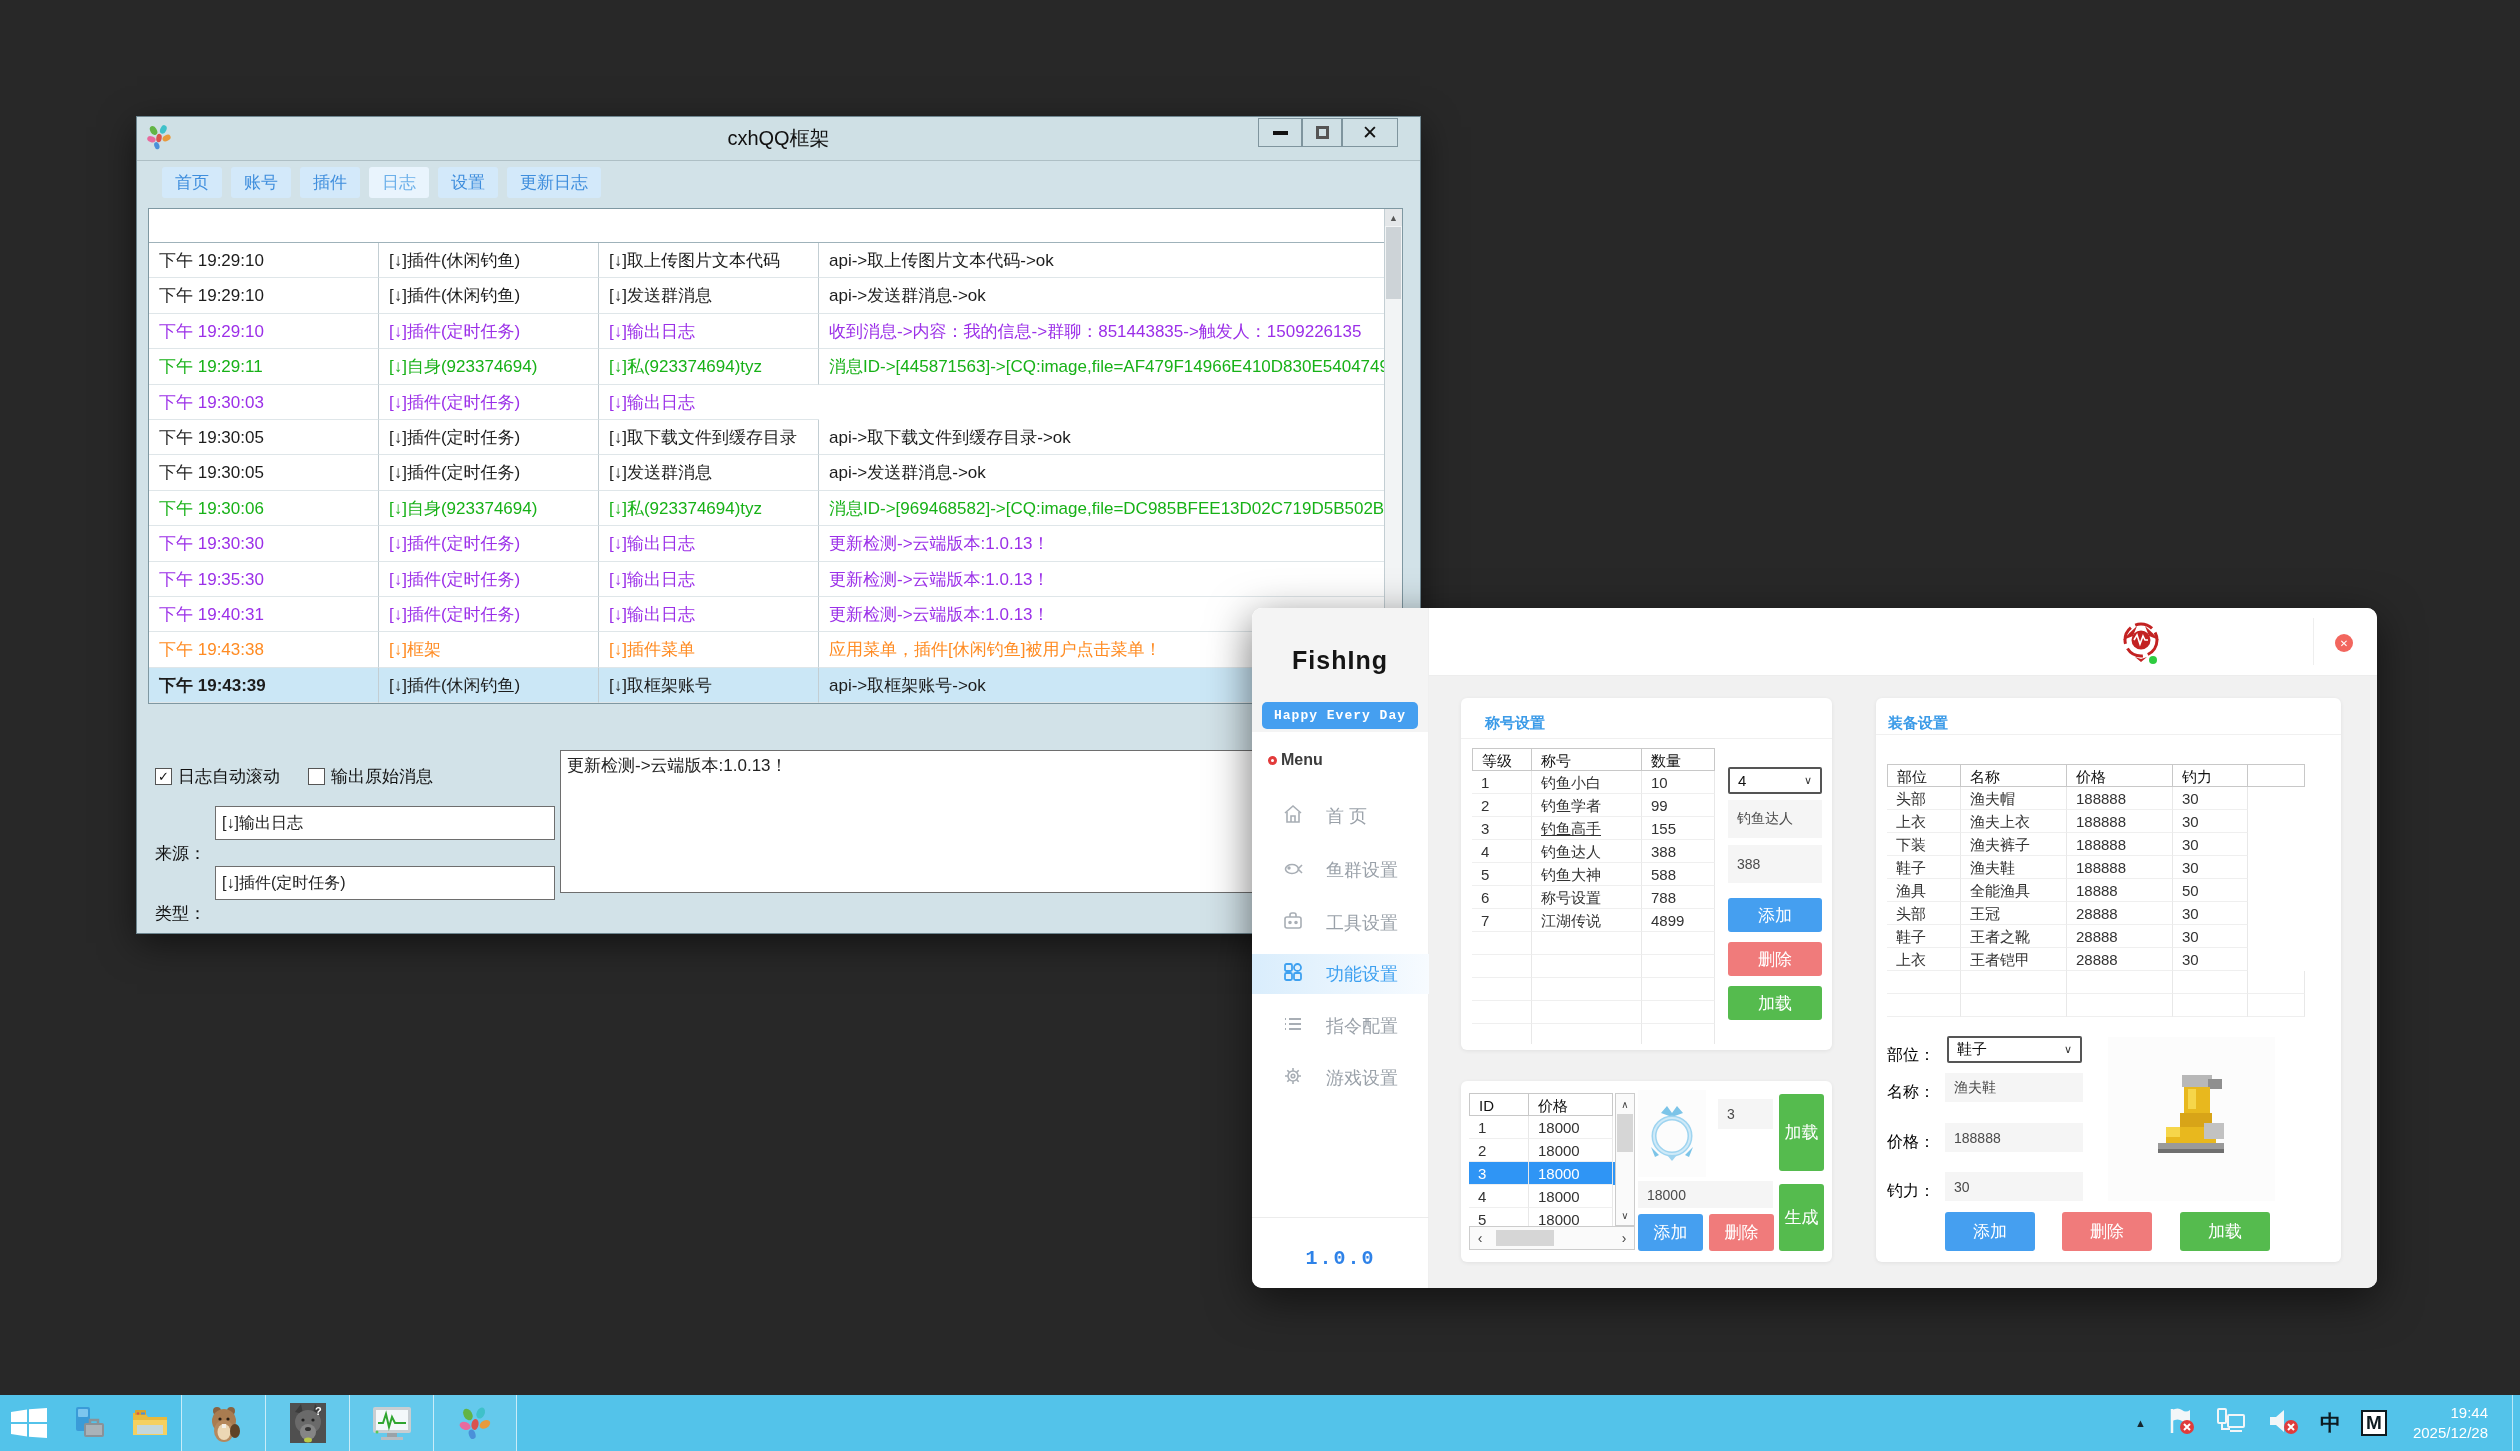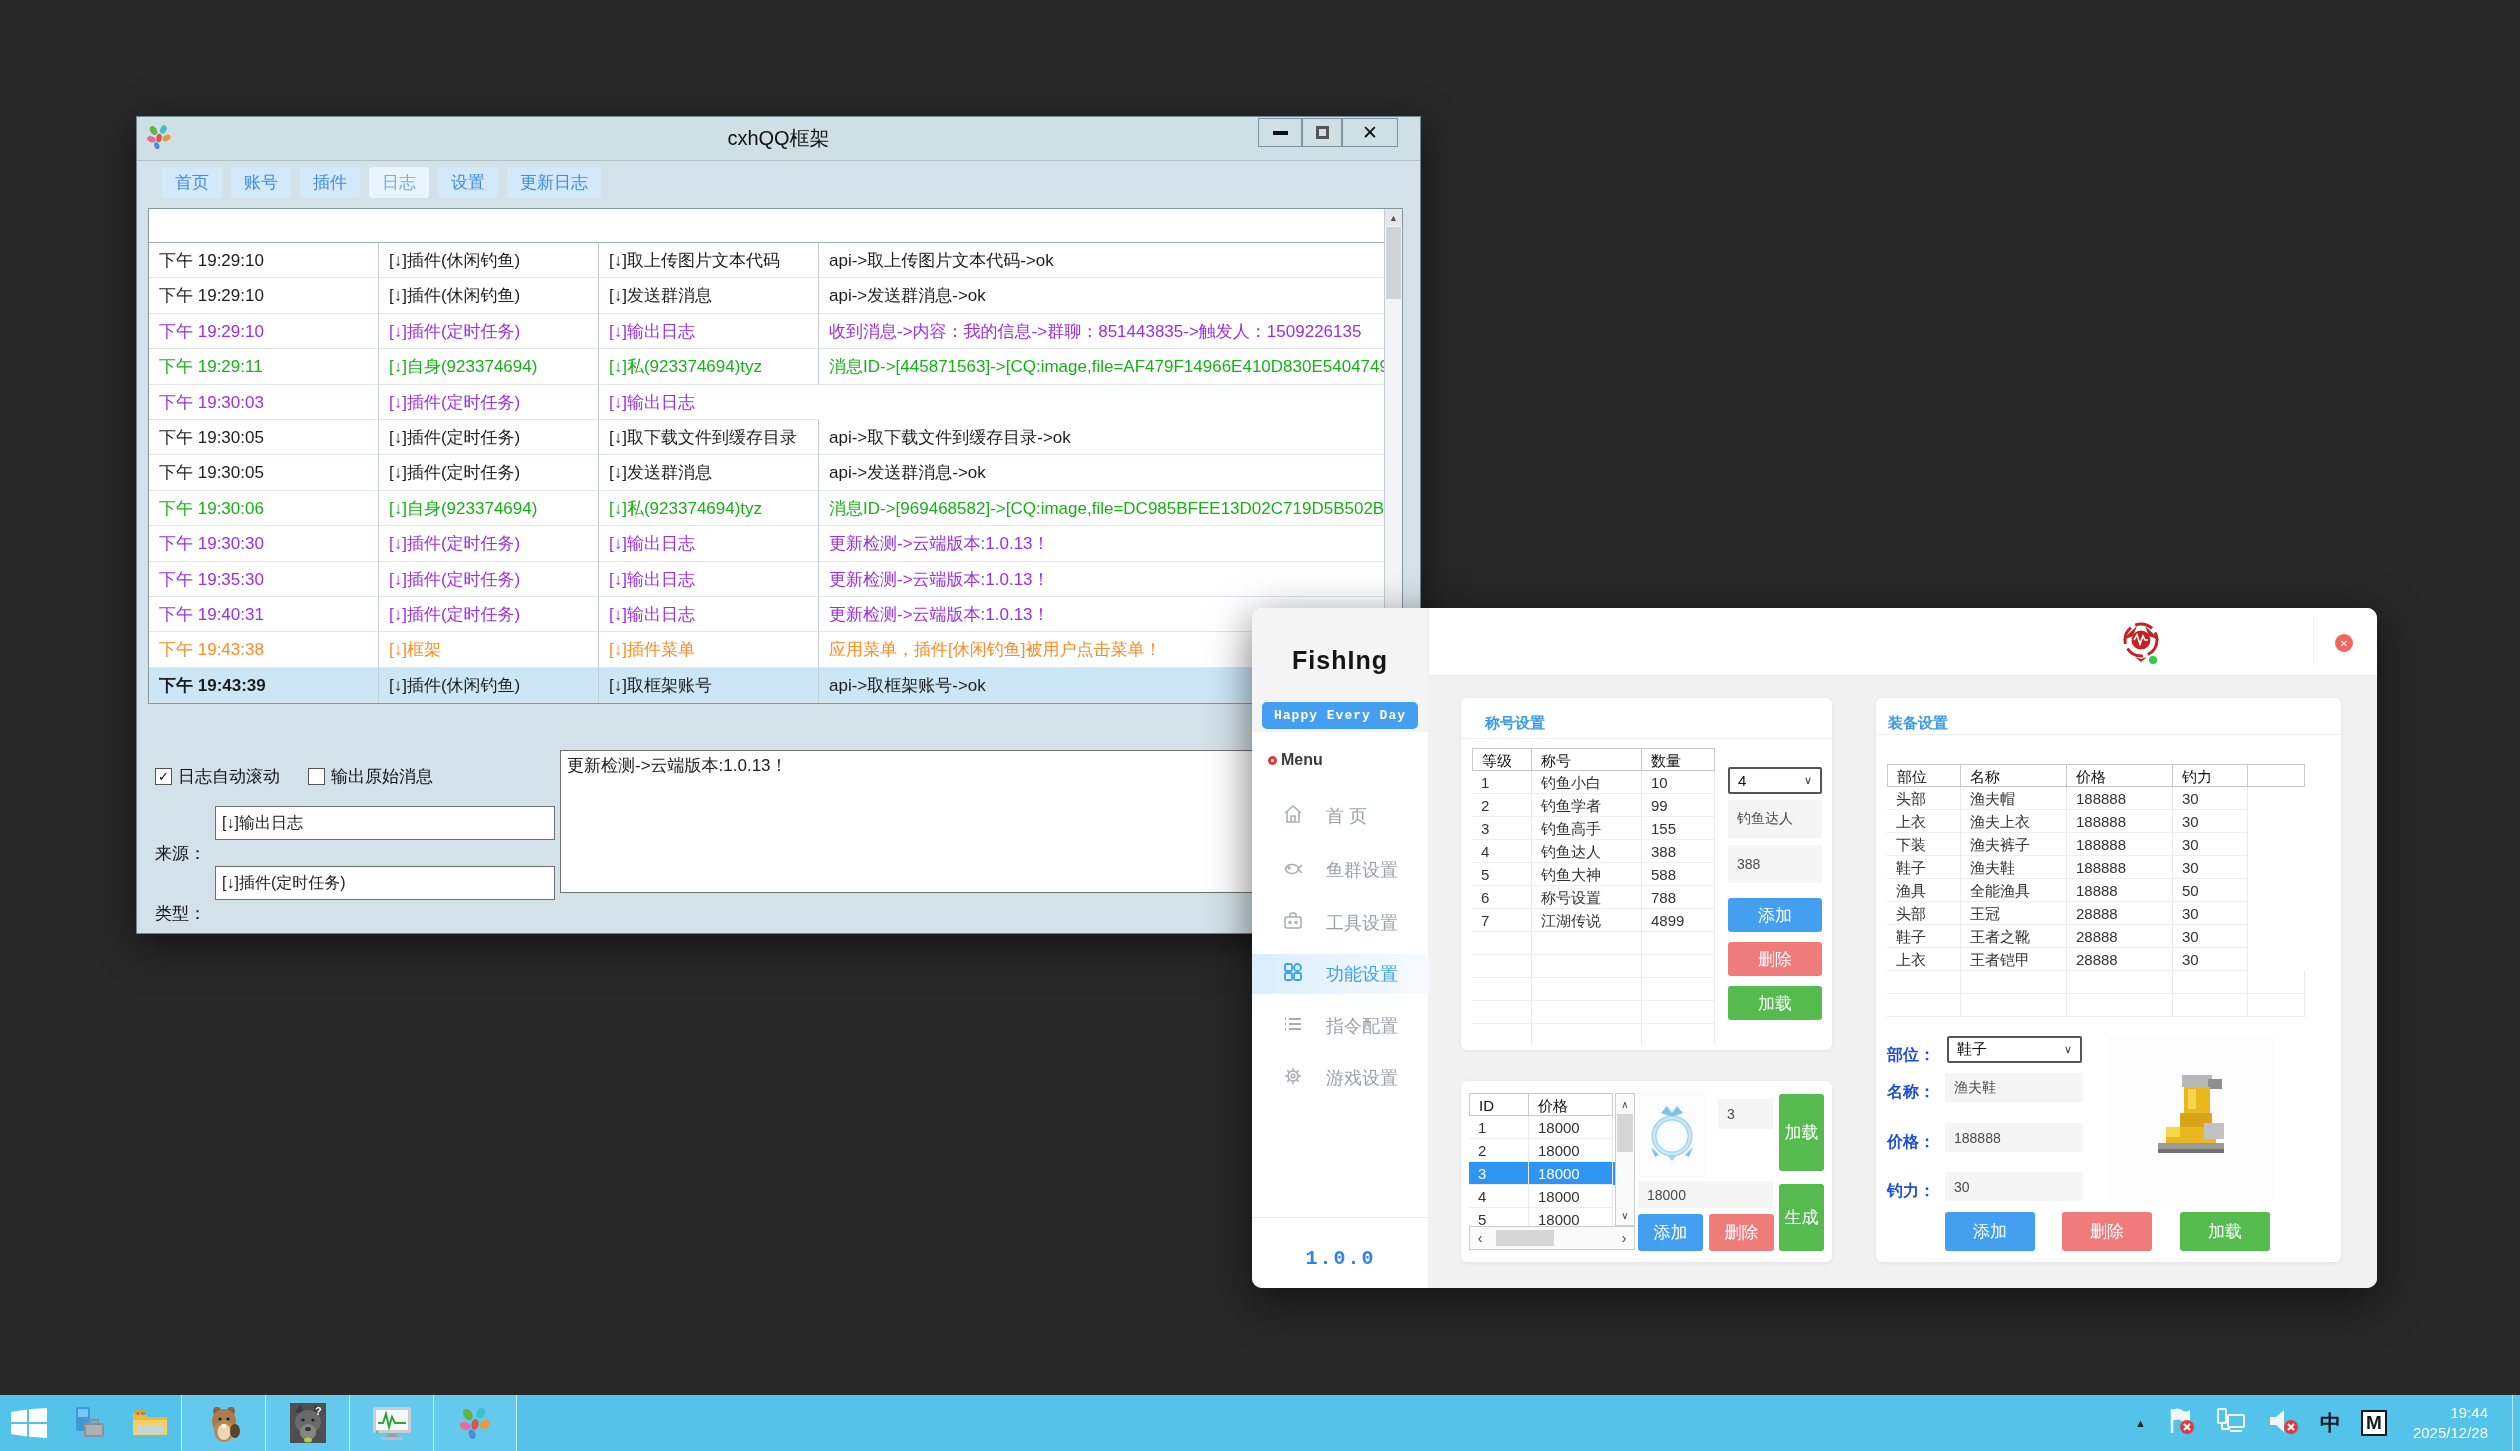--- a/index.html
+++ b/index.html
@@ -94,21 +94,21 @@
   .fbtn{position:absolute;display:flex;align-items:center;justify-content:center;color:#fff;font-size:17px;border-radius:3px;}
   .b-blue{background:#459ff0;}.b-red{background:#f07b7b;}.b-green{background:#55bb4e;}
   .vscroll2{position:absolute;right:0;top:0;width:20px;bottom:24px;border:1px solid #ccc;background:#fafafa;}
   .vs2-btn{height:20px;display:flex;align-items:center;justify-content:center;font-size:10px;color:#444;}
   .vs2-btn.b{position:absolute;bottom:0;left:0;right:0;}
   .vs2-thumb{position:absolute;left:1px;right:1px;top:20px;height:38px;background:#d6d6d6;}
   .hscroll{position:absolute;left:0;right:0;bottom:0;height:24px;border:1px solid #ccc;background:#fafafa;display:flex;align-items:center;}
   .hs-btn{width:20px;height:100%;display:flex;align-items:center;justify-content:center;font-size:14px;color:#444;}
   .hs-thumb{width:58px;height:16px;background:#d6d6d6;margin-left:6px;}
   .imgbox{position:absolute;background:#fcfcfc;display:flex;align-items:center;justify-content:center;}
-  .formlabel{position:absolute;font-size:16px;font-weight:bold;color:#1d4ed8;}
+  .formlabel{position:absolute;font-size:16px;font-weight:normal;color:#000000;}
 
   
   .taskbar{position:absolute;left:0;bottom:0;width:2520px;height:56px;background:#53c3ea;z-index:5;display:flex;align-items:center;}
   .tb-btn{height:56px;display:flex;align-items:center;justify-content:center;}
   .tb-start{width:57px;}
   .tb-plain{width:62px;}
   .tb-appbox{width:84px;height:56px;border-left:1px solid rgba(255,255,255,.65);background:rgba(255,255,255,.10);}
   .tb-appbox.last{border-right:1px solid rgba(255,255,255,.65);}
   .tray{margin-left:auto;display:flex;align-items:center;gap:20px;margin-right:10px;}
   .tray-up{font-size:11px;color:#15262e;}
@@ -375,21 +375,21 @@
                 <div class="fcell" style="width: 110px;">钓鱼小白</div>
                 <div class="fcell" style="width: 73px;">10</div>
               </div>
               <div class="ft-row">
                 <div class="fcell" style="width: 60px;">2</div>
                 <div class="fcell" style="width: 110px;">钓鱼学者</div>
                 <div class="fcell" style="width: 73px;">99</div>
               </div>
               <div class="ft-row">
                 <div class="fcell" style="width: 60px;">3</div>
-                <div class="fcell" style="width: 110px;">钓鱼高手</div>
+                <div class="fcell" style="width: 110px; text-decoration: underline;">钓鱼高手</div>
                 <div class="fcell" style="width: 73px;">155</div>
               </div>
               <div class="ft-row">
                 <div class="fcell" style="width: 60px;">4</div>
                 <div class="fcell" style="width: 110px;">钓鱼达人</div>
                 <div class="fcell" style="width: 73px;">388</div>
               </div>
               <div class="ft-row">
                 <div class="fcell" style="width: 60px;">5</div>
                 <div class="fcell" style="width: 110px;">钓鱼大神</div>

